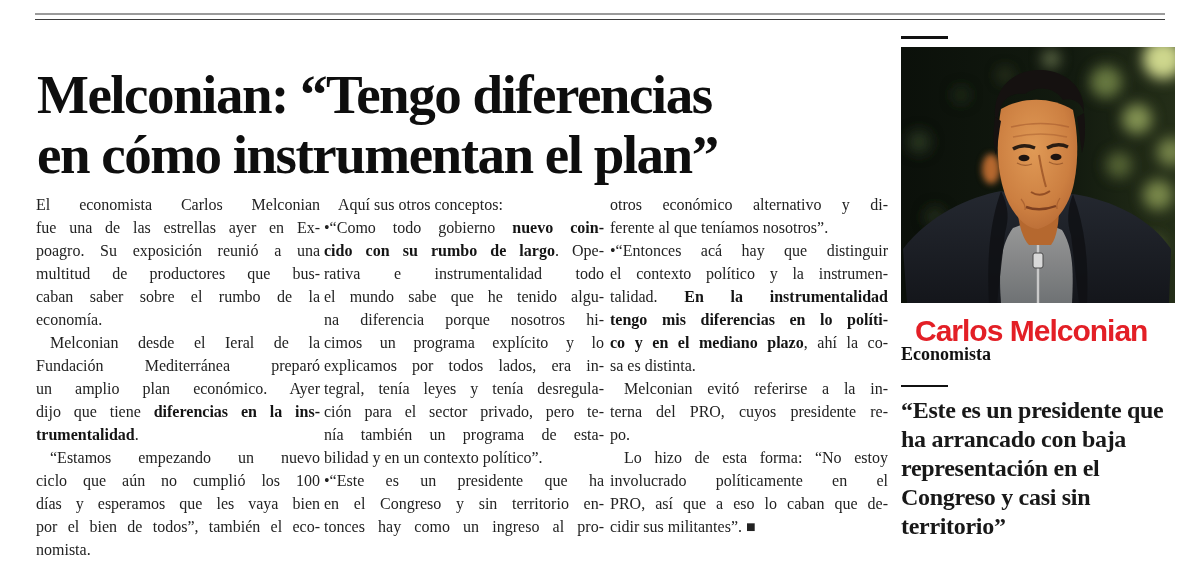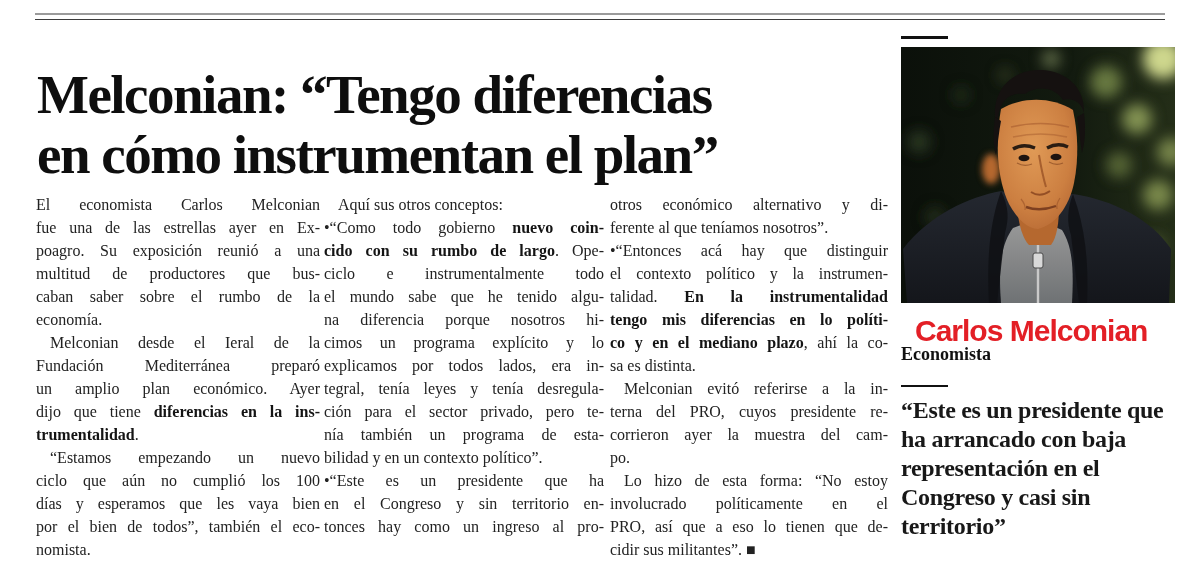--- a/index.html
+++ b/index.html
@@ -95,21 +95,21 @@
         <span class="tline last">nomista.</span>
       </p>
     </div>
   <div class="col col-2">
       <p class="para indent">
         <span class="tline last">Aquí sus otros conceptos:</span>
       </p>
       <p class="para">
         <span class="tline">•“Como todo gobierno <b>nuevo coin-</b></span>
         <span class="tline"><b>cido con su rumbo de largo</b>. Ope-</span>
-        <span class="tline">ciclo e instrumentalmente todo</span>
+        <span class="tline">rativa e instrumentalidad todo</span>
         <span class="tline">el mundo sabe que he tenido algu-</span>
         <span class="tline">na diferencia porque nosotros hi-</span>
         <span class="tline">cimos un programa explícito y lo</span>
         <span class="tline">explicamos por todos lados, era in-</span>
         <span class="tline">tegral, tenía leyes y tenía desregula-</span>
         <span class="tline">ción para el sector privado, pero te-</span>
         <span class="tline">nía también un programa de esta-</span>
         <span class="tline last">bilidad y en un contexto político”.</span>
       </p>
       <p class="para">
@@ -127,27 +127,26 @@
         <span class="tline">•“Entonces acá hay que distinguir</span>
         <span class="tline">el contexto político y la instrumen-</span>
         <span class="tline">talidad. <b>En la instrumentalidad</b></span>
         <span class="tline"><b>tengo mis diferencias en lo políti-</b></span>
         <span class="tline"><b>co y en el mediano plazo</b>, ahí la co-</span>
         <span class="tline last">sa es distinta.</span>
       </p>
       <p class="para indent">
         <span class="tline">Melconian evitó referirse a la in-</span>
         <span class="tline">terna del PRO, cuyos presidente re-</span>
-        <span class="tline">corrieron ayer la muestra del cam-</span>
         <span class="tline last">po.</span>
       </p>
       <p class="para indent">
         <span class="tline">Lo hizo de esta forma: “No estoy</span>
         <span class="tline">involucrado políticamente en el</span>
-        <span class="tline">PRO, así que a eso lo tienen que de-</span>
+        <span class="tline">PRO, así que a eso lo caban que de-</span>
         <span class="tline last">cidir sus militantes”. ■</span>
       </p>
     </div>
 
   <div class="photo-rule"></div>
 
   <svg class="photo" viewBox="0 0 274 256" preserveAspectRatio="none" aria-hidden="true">
     <defs>
       <linearGradient id="bgGrad" x1="0" y1="0" x2="1" y2="0">
         <stop offset="0" stop-color="#0b100a"></stop>

